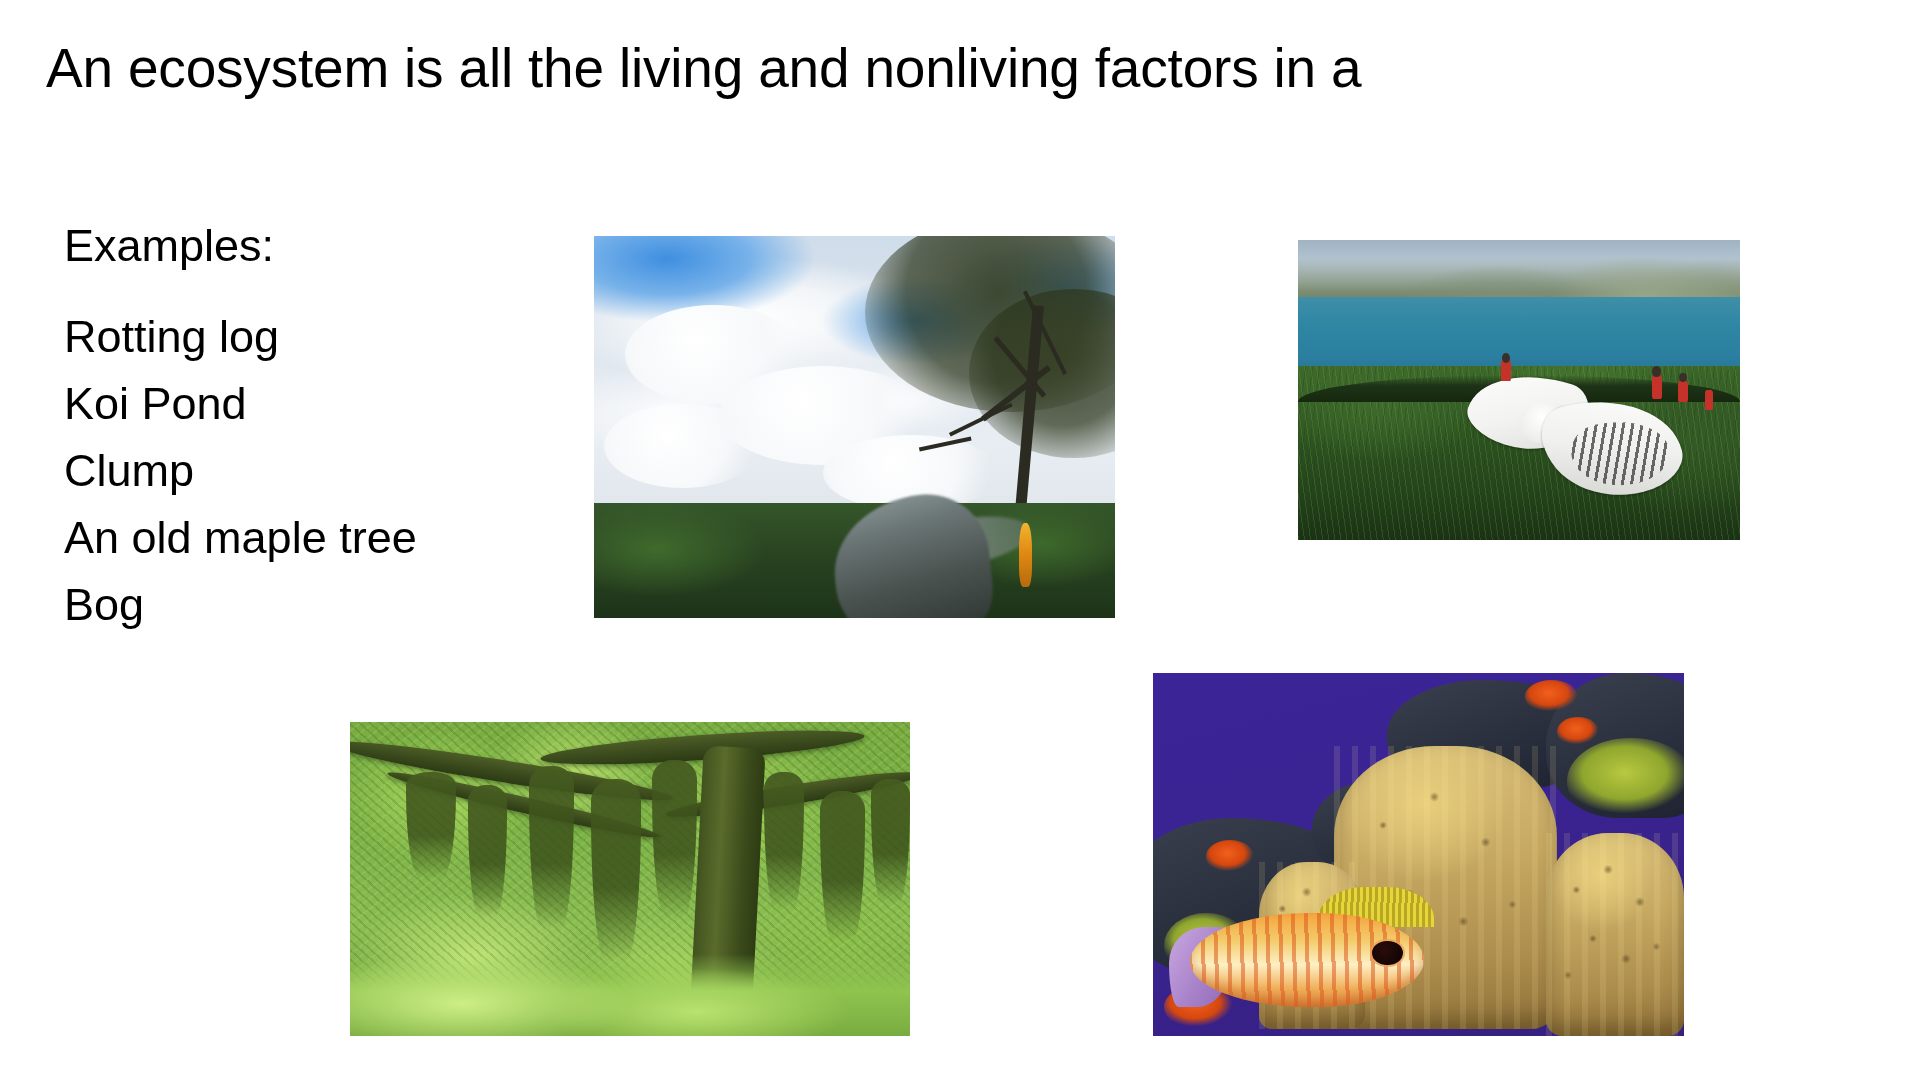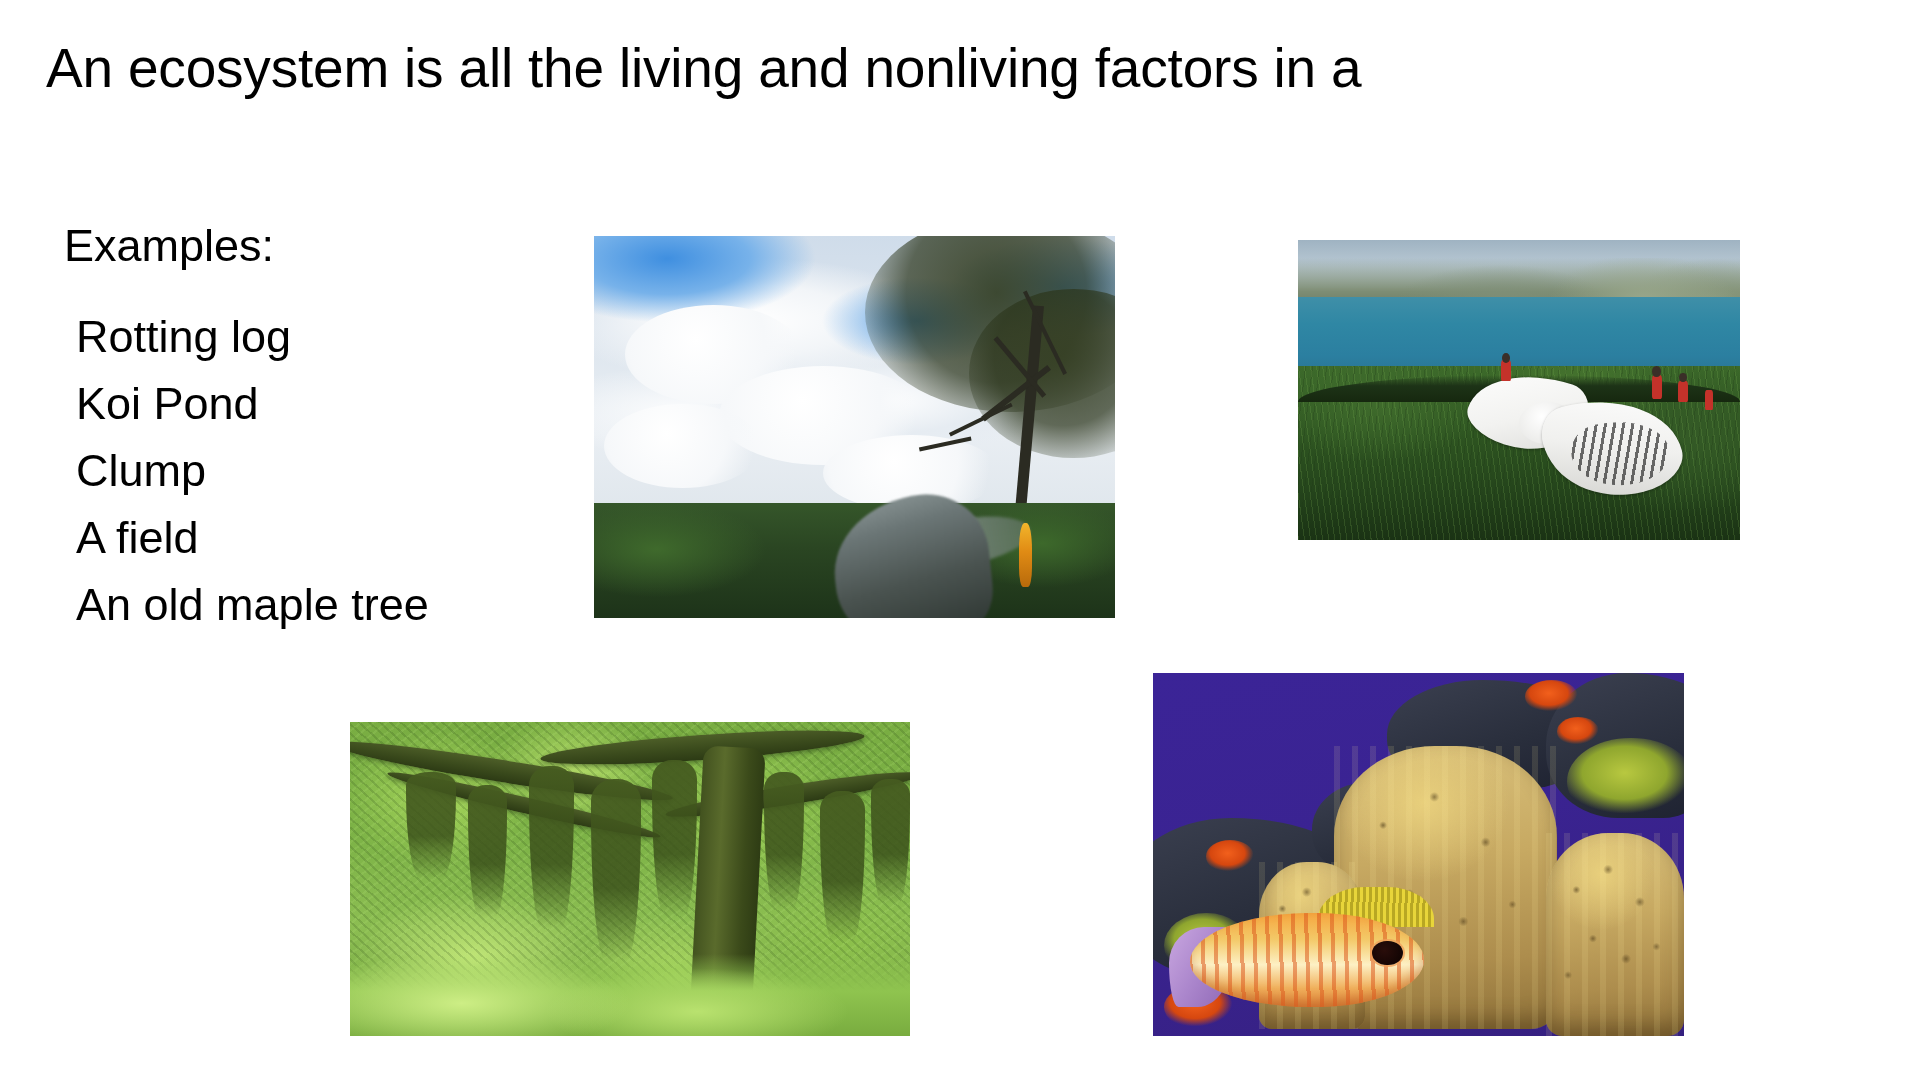--- a/index.html
+++ b/index.html
@@ -44,21 +44,21 @@
   #examples-heading {
     font-size: 45px;
     line-height: 55px;
     font-weight: 400;
     color: #000000;
     margin-bottom: 30px;
     white-space: nowrap;
   }
   #examples-list {
     list-style: none;
-    margin: 12px;
+    margin: 0;
     padding: 0;
   }
   #examples-list li {
     font-size: 45px;
     line-height: 67px;
     font-weight: 400;
     color: #000000;
     white-space: nowrap;
   }
 
@@ -351,22 +351,22 @@
 <div id="title-block">
   <div class="title-line">An ecosystem is all the living and nonliving factors in a</div>
 </div>
 
 <div id="examples-block">
   <div id="examples-heading">Examples:</div>
   <ul id="examples-list">
     <li>Rotting log</li>
     <li>Koi Pond</li>
     <li>Clump</li>
-    <li>A field</li>
     <li>An old maple tree</li>
+    <li>Bog</li>
   </ul>
 </div>
 
 <div class="photo" id="photo-river">
   <div class="sky"></div>
   <div class="cloudlump" style="left:6%;  top:18%; width:34%; height:26%;"></div>
   <div class="cloudlump" style="left:24%; top:34%; width:40%; height:26%;"></div>
   <div class="cloudlump" style="left:2%;  top:44%; width:30%; height:22%;"></div>
   <div class="cloudlump" style="left:44%; top:52%; width:34%; height:20%;"></div>
 

